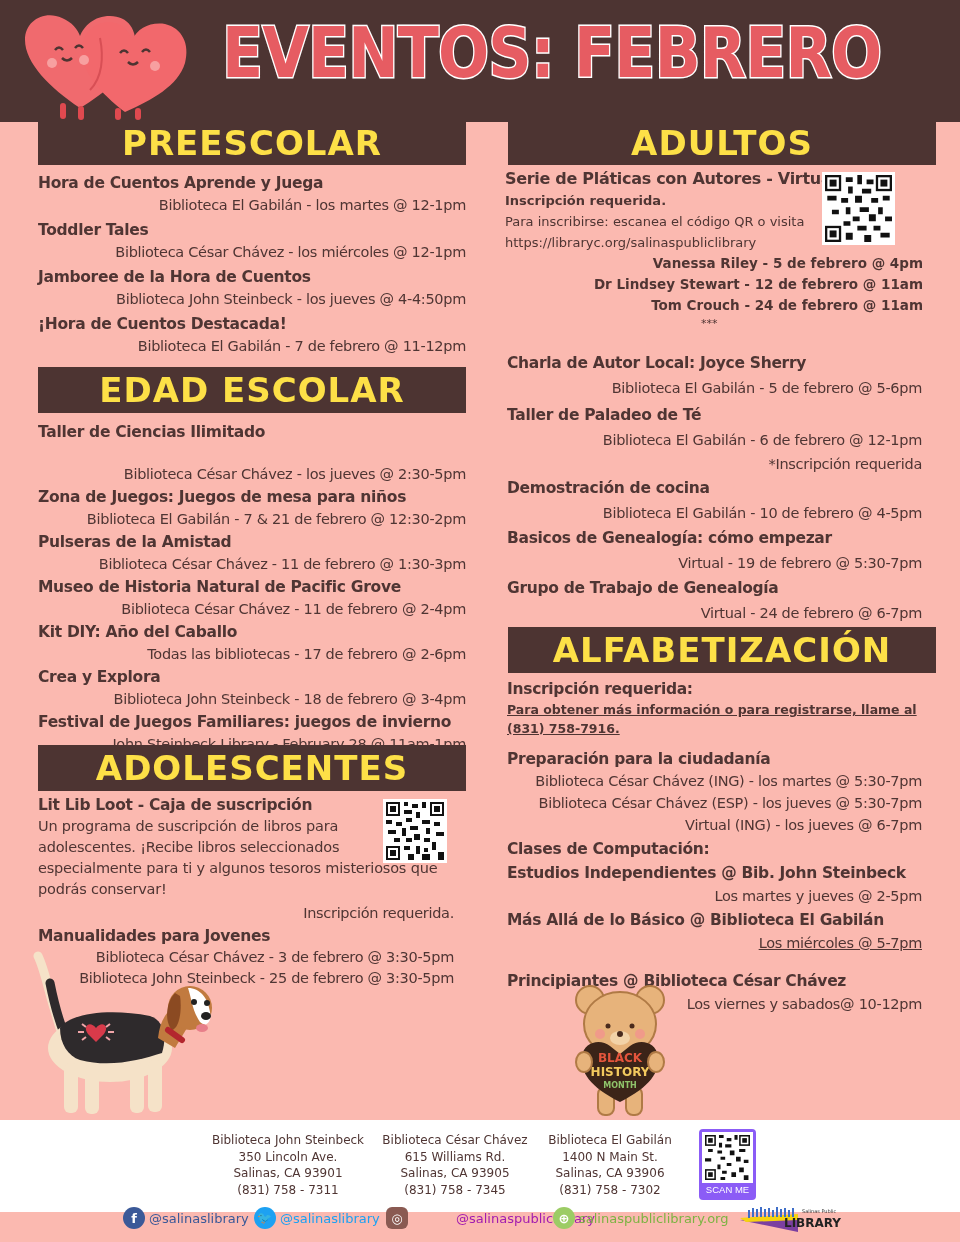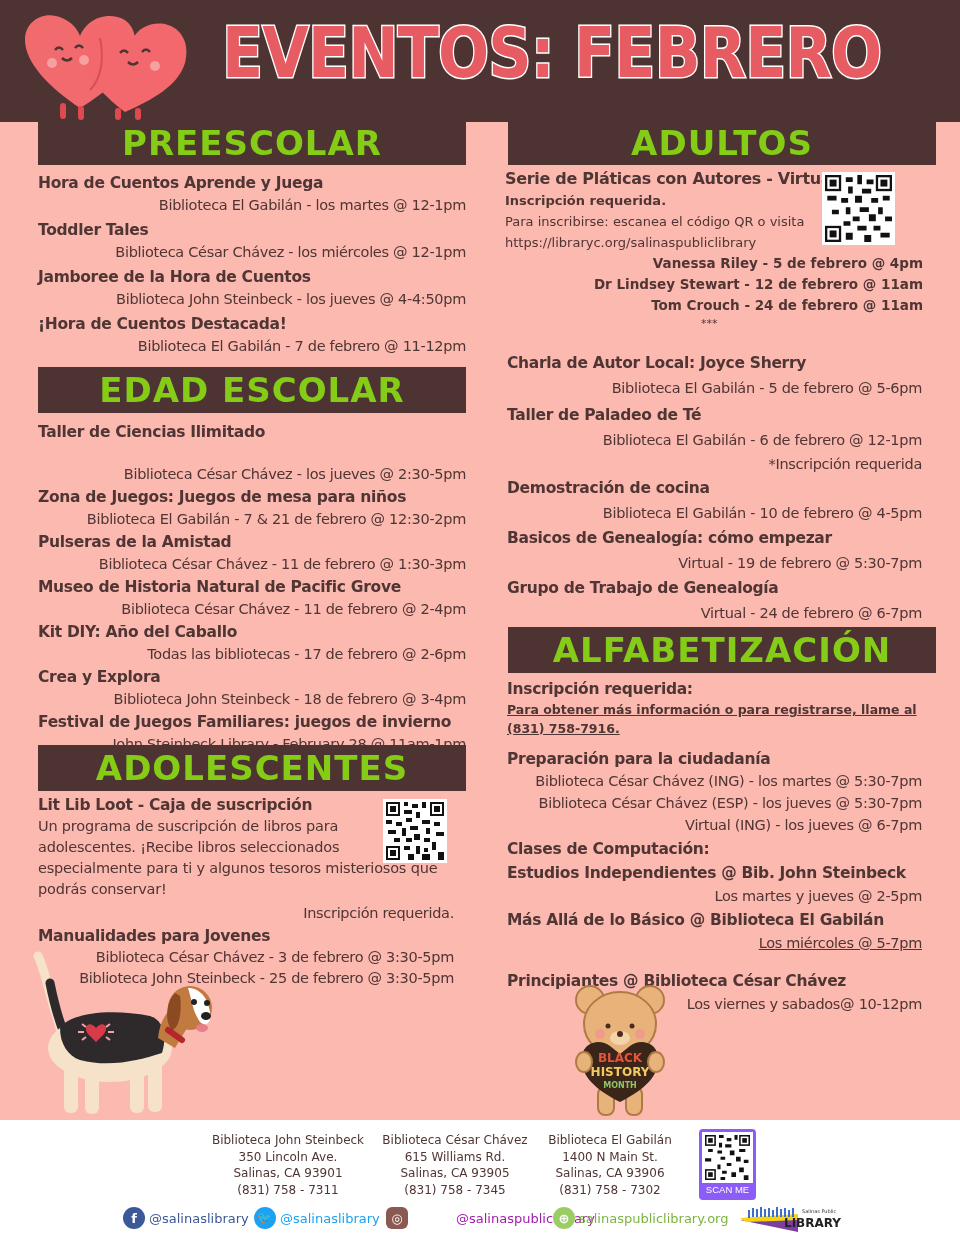--- a/index.html
+++ b/index.html
@@ -1,31 +1,31 @@
 <!DOCTYPE html>
 <html><head>
 <meta charset="utf-8">
 <style>
   * { box-sizing: border-box; margin: 0; padding: 0; }
   body { width: 960px; height: 1242px; background: #fbb9b0; font-family: "DejaVu Sans", sans-serif; color: #4f3533; position: relative; overflow: hidden; }
   .header { position: absolute; left: 0; top: 0; width: 960px; height: 122px; background: #4d3432; }
   .title { position: absolute; left: 222px; top: 18px; font-family: "DejaVu Sans", sans-serif; font-weight: bold; font-size: 70px; letter-spacing: -1px; color: #e65c62; -webkit-text-stroke: 3px #ffffff; paint-order: stroke fill; transform: scaleX(0.86); transform-origin: left top; white-space: nowrap; line-height: 1; }
   .hearts { position: absolute; left: 20px; top: 8px; width: 175px; height: 112px; }
-  .sec-header { position: absolute; background: #4d3432; color: #84cc16; font-family: "DejaVu Sans", sans-serif; font-weight: bold; text-align: center; letter-spacing: 1px; }
+  .sec-header { position: absolute; background: #4d3432; color: #fde047; font-family: "DejaVu Sans", sans-serif; font-weight: bold; text-align: center; letter-spacing: 1px; }
   .sec-header span { display: inline-block; }
   .col { position: absolute; }
   .ev-title { font-weight: bold; font-size: 15.5px; line-height: 22px; white-space: nowrap; letter-spacing: -0.3px; }
   .ev-detail { font-size: 14.5px; line-height: 22px; text-align: right; white-space: nowrap; letter-spacing: -0.3px; color: #4f3533; }
   .small { font-size: 13px; line-height: 21px; white-space: nowrap; }
   .small-b { font-size: 13px; font-weight: bold; line-height: 21px; }
   .right-b { font-size: 13.5px; font-weight: bold; line-height: 21px; text-align: right; white-space: nowrap; }
   .qr { position: absolute; background: #fff; padding: 3px; }
   .qr svg { display: block; }
   .para { font-size: 14.5px; line-height: 21px; letter-spacing: -0.2px; }
-  .footer { position: absolute; left: 0; top: 1120px; width: 960px; height: 122px; background: #ffffff; }
+  .footer { position: absolute; left: 0; top: 1120px; width: 960px; height: 92px; background: #ffffff; }
   .addr { position: absolute; top: 12px; font-size: 12px; line-height: 16.5px; text-align: center; color: #4f3533; }
   .social { position: absolute; top: 87px; display: flex; align-items: center; font-size: 13px; white-space: nowrap; }
   .social .ic { width: 22px; height: 22px; border-radius: 50%; display: inline-flex; align-items: center; justify-content: center; color: #fff; font-weight: bold; font-size: 13px; margin-right: 4px; }
   .underline { text-decoration: underline; font-weight: bold; font-size: 12.5px; line-height: 19px; }
 </style>
 </head>
 <body>
 
 <div class="header">
   <svg class="hearts" viewBox="0 0 175 112">

